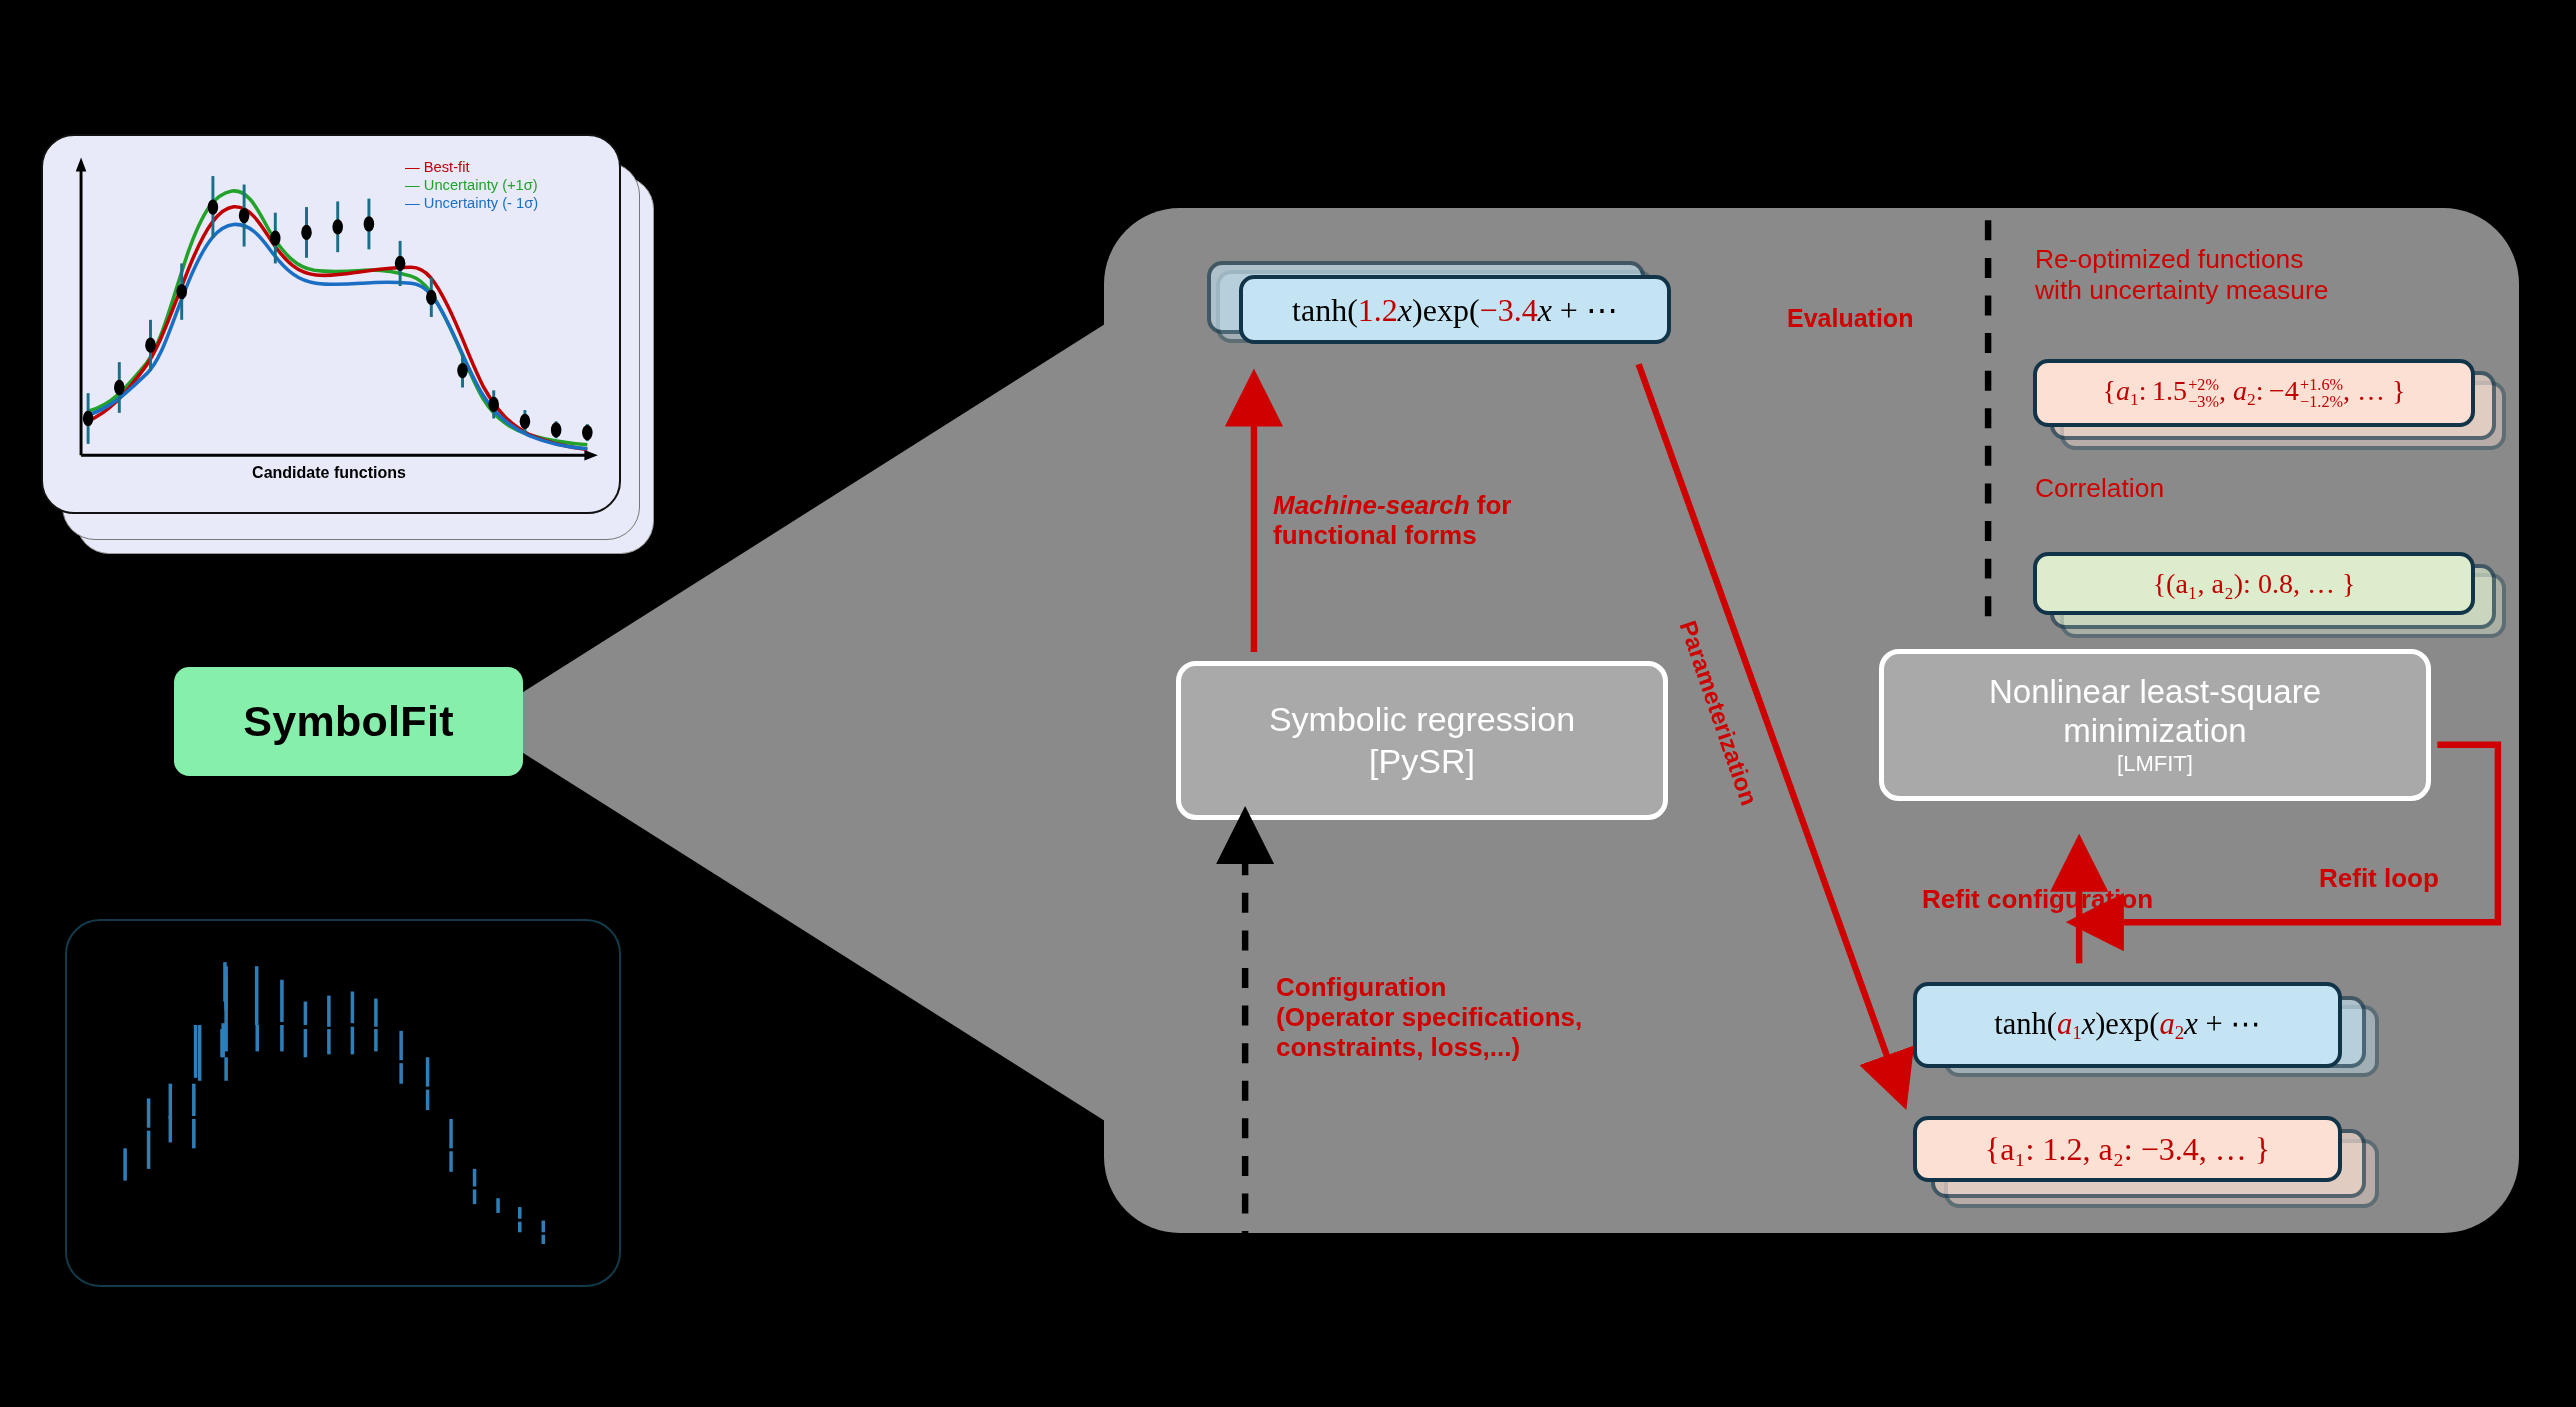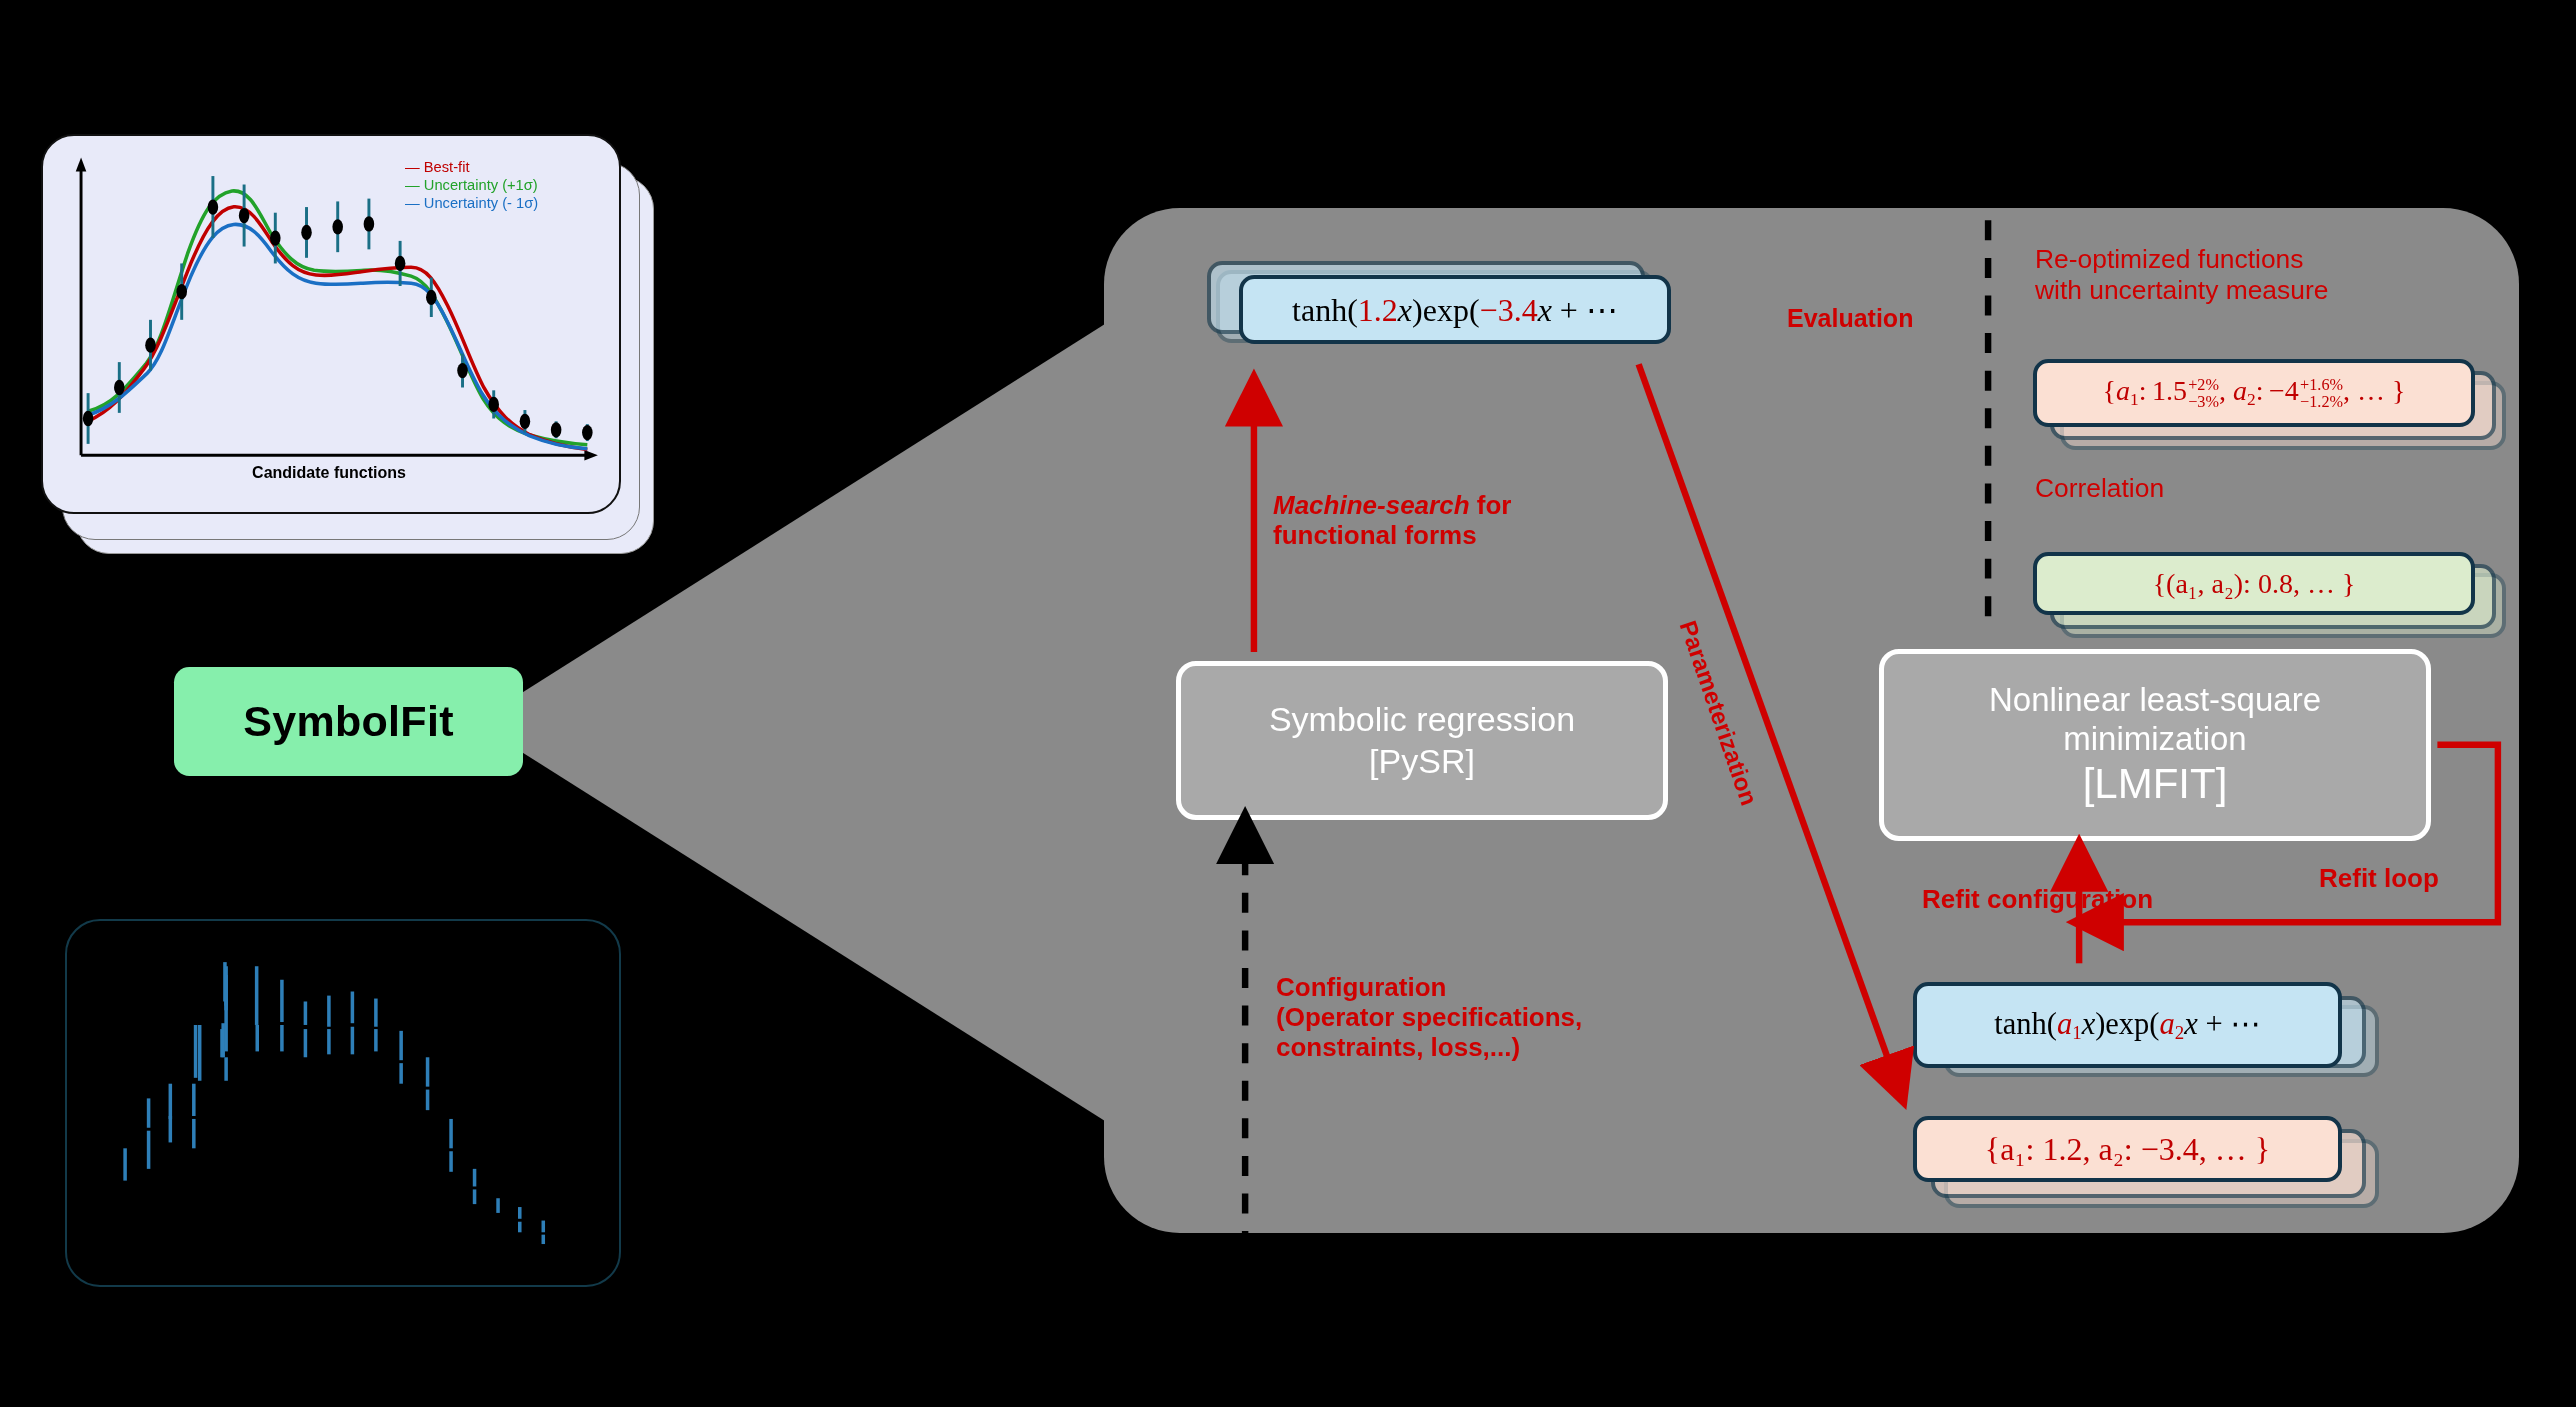--- a/index.html
+++ b/index.html
@@ -259,26 +259,26 @@
   </div>
 </div>
 
 <div class="abs" style="left:1176px;top:661px;width:492px;height:159px;
      background:#a9a9a9;border:5.3px solid #fff;border-radius:20px;box-sizing:border-box;
      display:flex;flex-direction:column;align-items:center;justify-content:center;color:#fff;">
   <div style="font-size:34px;line-height:1.22;">Symbolic regression</div>
   <div style="font-size:34px;line-height:1.22;">[PySR]</div>
 </div>
 
-<div class="abs" style="left:1879px;top:649px;width:552px;height:192px;
+<div class="abs" style="left:1879px;top:649px;width:552px;height:152px;
      background:#a9a9a9;border:5.3px solid #fff;border-radius:20px;box-sizing:border-box;
      display:flex;flex-direction:column;align-items:center;justify-content:center;color:#fff;">
   <div style="font-size:33px;line-height:1.18;">Nonlinear least-square</div>
   <div style="font-size:33px;line-height:1.18;">minimization</div>
-  <div style="font-size:42px;line-height:1.18;">[LMFIT]</div>
+  <div style="font-size:22px;line-height:1.18;">[LMFIT]</div>
 </div>
 
 <svg class="ov" id="arrows" viewBox="0 0 4386 2397" width="2576" height="1408">
   <defs>
     <marker id="ah-red" markerWidth="9" markerHeight="9" refX="4.2" refY="4.5" orient="auto">
       <polygon points="0,0 9,4.5 0,9" fill="#cf0000"></polygon>
     </marker>
     <marker id="ah-blk" markerWidth="9" markerHeight="9" refX="4.2" refY="4.5" orient="auto">
       <polygon points="0,0 9,4.5 0,9" fill="#000"></polygon>
     </marker>

